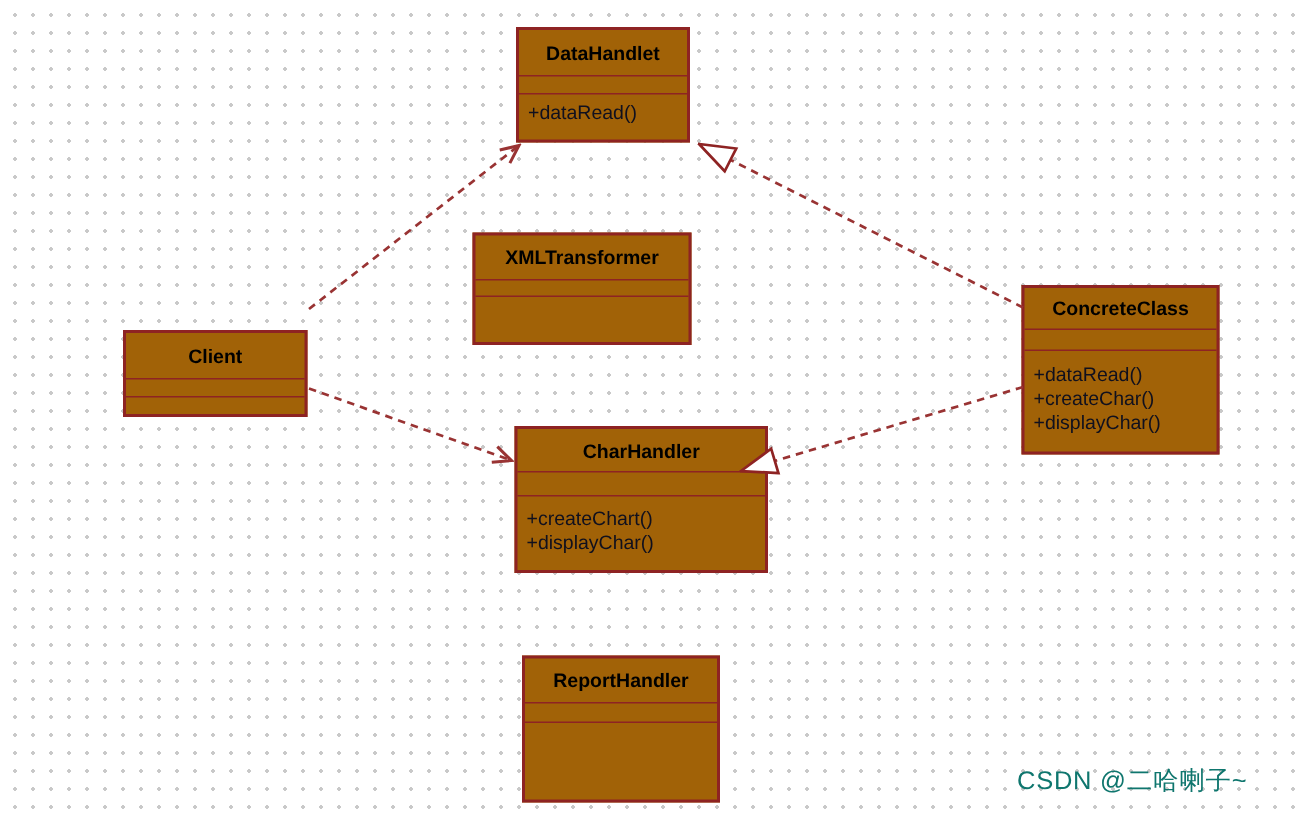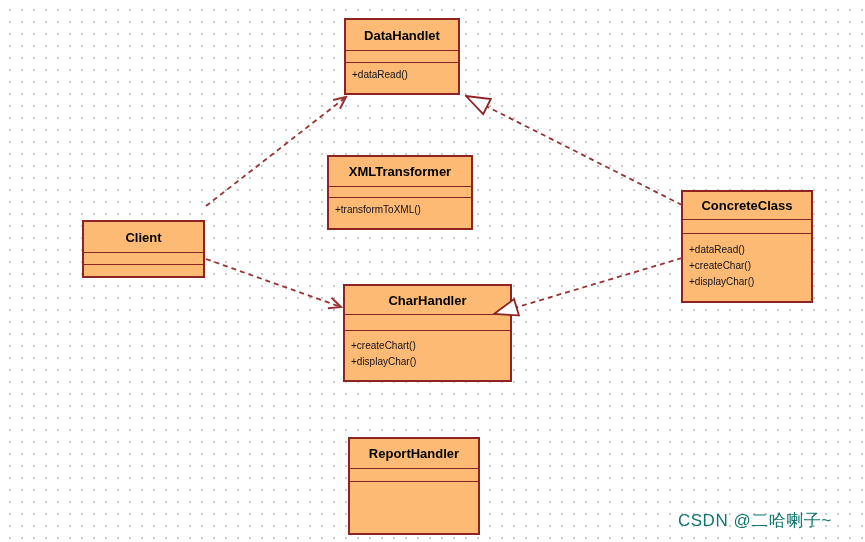--- a/index.html
+++ b/index.html
@@ -9,42 +9,42 @@
     background-color: #ffffff;
     background-image: radial-gradient(circle, #c9c9c9 1.1px, transparent 1.3px);
     background-size: 12px 12px;
     background-position: 4px 4px;
     position: relative;
   }
   .canvas { position: absolute; inset: 0; }
 
   .uml-node {
     position: absolute;
-    background: #fdba74;
+    background: #a16207;
     border: 2px solid #8e2323;
     display: flex;
     flex-direction: column;
     z-index: 1;
   }
   .uml-title {
     font-weight: bold;
     font-size: 13px;
     color: #000000;
     text-align: center;
     display: flex;
     align-items: center;
     justify-content: center;
     flex: 0 0 auto;
   }
   .uml-sep { border-top: 1px solid #8e2323; flex: 0 0 auto; }
   .uml-empty { flex: 0 0 auto; }
   .uml-methods {
     flex: 1 1 auto;
     padding: 4px 4px 2px 6px;
-    font-size: 10px;
+    font-size: 13px;
     color: #10101e;
     line-height: 16px;
     white-space: nowrap;
   }
   .edge-layer {
     position: absolute;
     inset: 0;
     z-index: 2;
     pointer-events: none;
   }
@@ -67,28 +67,25 @@
   <div class="uml-node" style="left:344px; top:18px; width:116px; height:77px;">
     <div class="uml-title" style="height:30px;">DataHandlet</div>
     <div class="uml-sep"></div>
     <div class="uml-empty" style="height:11px;"></div>
     <div class="uml-sep"></div>
     <div class="uml-methods">
       <div>+dataRead()</div>
     </div>
   </div>
 
-  <div class="uml-node" style="left:327px; top:155px; width:146px; height:75px;">
+  <div class="uml-node" style="left:315px; top:155px; width:146px; height:75px;">
     <div class="uml-title" style="height:29px;">XMLTransformer</div>
     <div class="uml-sep"></div>
     <div class="uml-empty" style="height:10px;"></div>
     <div class="uml-sep"></div>
-    <div class="uml-methods">
-      <div>+transformToXML()</div>
-    </div>
   </div>
 
   <div class="uml-node" style="left:82px; top:220px; width:123px; height:58px;">
     <div class="uml-title" style="height:30px;">Client</div>
     <div class="uml-sep"></div>
     <div class="uml-empty" style="height:11px;"></div>
     <div class="uml-sep"></div>
     <div class="uml-empty" style="flex:1 1 auto;"></div>
   </div>
 

